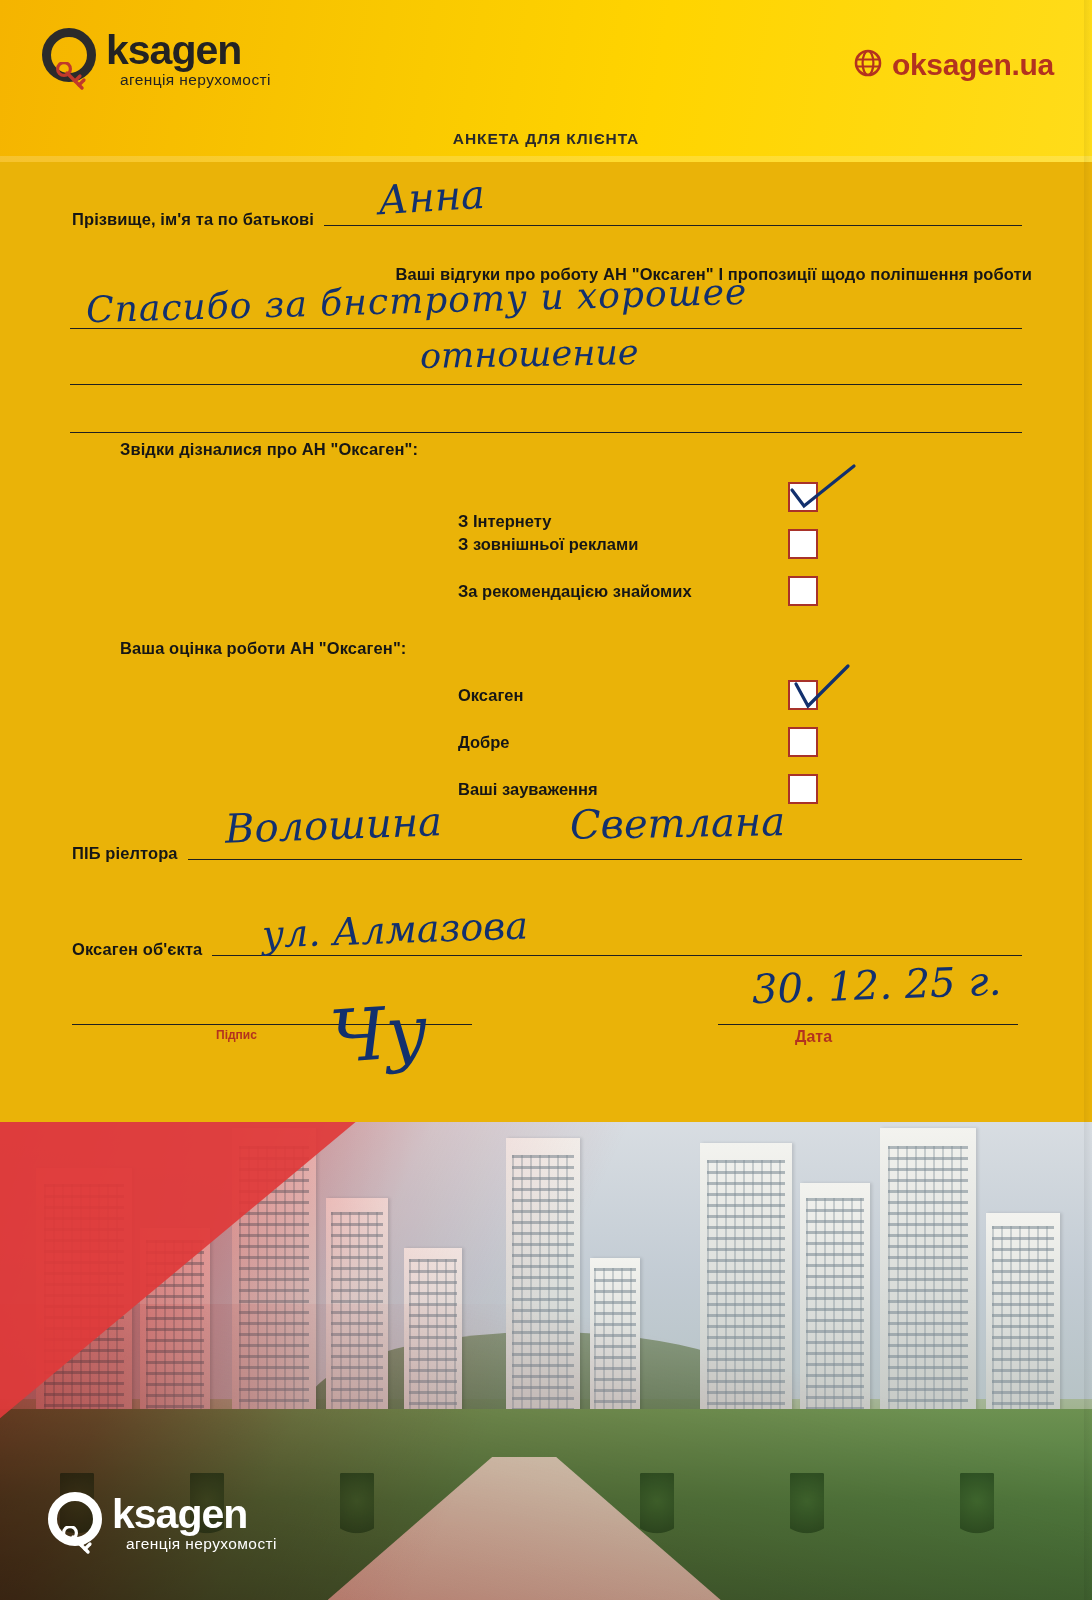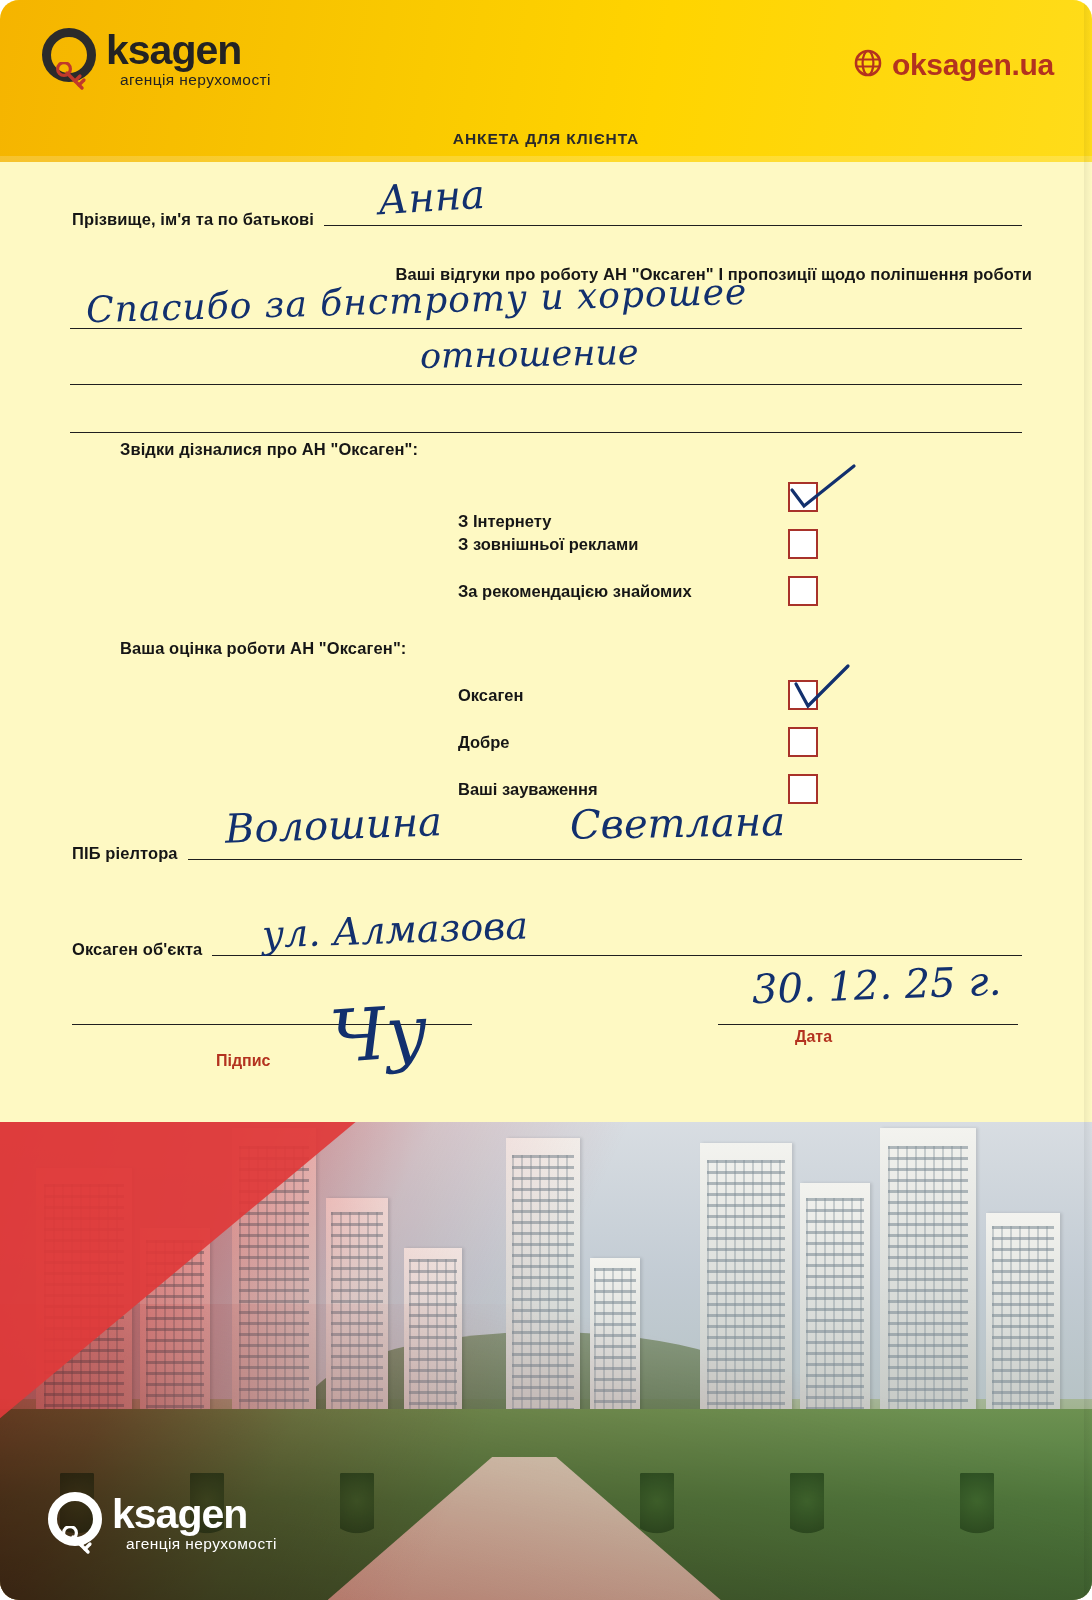--- a/index.html
+++ b/index.html
@@ -10,22 +10,21 @@
   }
   body {
     font-family: "Liberation Sans", sans-serif;
     color: #1a1a1a;
   }
   .page {
     position: relative;
     width: 1092px;
     height: 1600px;
     overflow: hidden;
-    background: #fef9c3;
-    border-radius: 19px;
+    background: #eab308;
   }
 
   
   .header-band {
     position: absolute;
     left: 0; top: 0;
     width: 1092px; height: 162px;
     background: linear-gradient(100deg, #f5b400 0%, #f9c800 35%, #ffd400 60%, #ffdc1a 100%);
   }
   .header-band:after {
@@ -217,22 +216,22 @@
   .hw-date     { position: absolute; left: 752px; top: 800px; font-size: 40px; transform: rotate(-2deg); }
 
   
   .sign-rule {
     position: absolute; left: 72px; top: 862px; width: 400px;
   }
   .date-rule {
     position: absolute; left: 718px; top: 862px; width: 300px;
   }
   .sign-cap {
-    position: absolute; left: 216px; top: 890px;
-    font-size: 16px; font-weight: bold; color: #b3321f;
+    position: absolute; left: 216px; top: 866px;
+    font-size: 12px; font-weight: bold; color: #b3321f;
   }
   .date-cap {
     position: absolute; left: 795px; top: 866px;
     font-size: 16px; font-weight: bold; color: #b3321f;
   }
   .hw-sign {
     position: absolute; left: 330px; top: 830px;
     font-size: 72px; transform: rotate(-4deg);
   }
 

